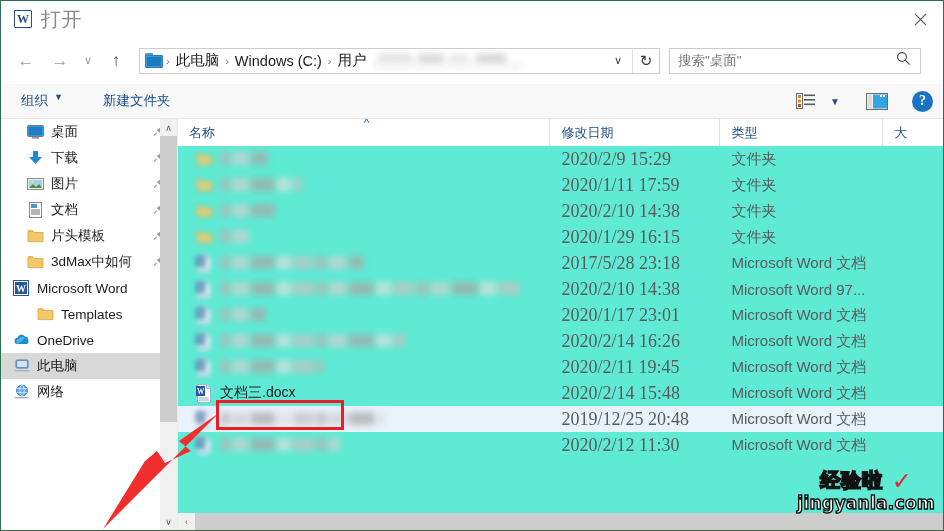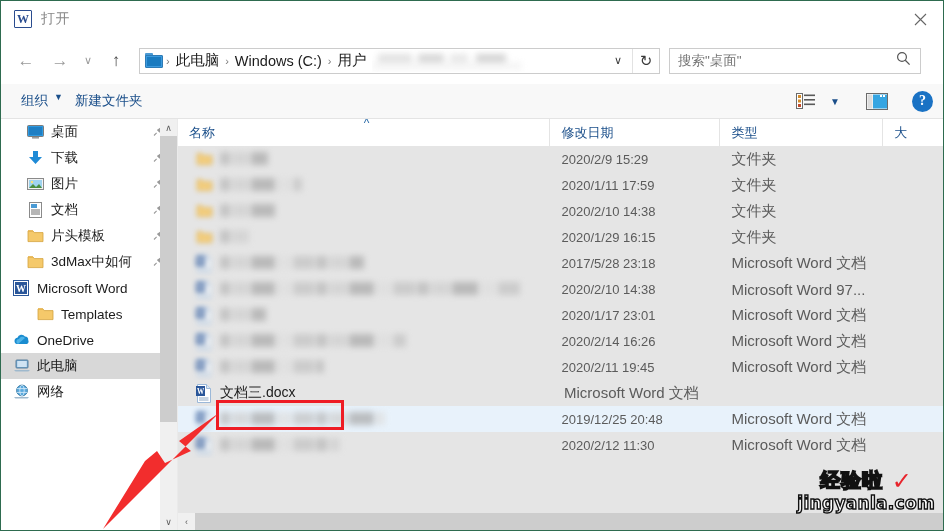--- a/index.html
+++ b/index.html
@@ -28,21 +28,21 @@
     border: 1px solid #2a4c8f; background: #ffffff;
     display: flex; align-items: center; justify-content: center;
     border-radius: 1px;
   }
   .word-icon .wletter {
     font-family: "Liberation Serif", serif;
     font-weight: bold; font-size: 12px; color: #2a4c8f;
     line-height: 1;
   }
   #title-text {
-    margin-left: 9px; font-size: 14px; color: #888888; letter-spacing: .5px;
+    margin-left: 9px; font-size: 20px; color: #888888; letter-spacing: .5px;
   }
   #close-btn {
     position: absolute; right: 0; top: 0; width: 46px; height: 36px;
     display: flex; align-items: center; justify-content: center;
     cursor: default;
   }
   #close-btn svg { display: block; }
 
   
   #navbar {
@@ -115,21 +115,21 @@
   #cmdbar {
     position: absolute; left: 0; top: 83px; width: 942px; height: 35px;
     background: #f8f8f8; border-bottom: 1px solid #e4e4e4;
     display: flex; align-items: center;
   }
   .cmd-item {
     font-size: 13.5px; color: #1b4f8a; display: flex; align-items: flex-start;
   }
   #cmd-organize { margin-left: 20px; }
   #cmd-organize .caret { margin-left: 6px; font-size: 9px; color: #1b4f8a; }
-  #cmd-newfolder { margin-left: 12px; }
+  #cmd-newfolder { margin-left: 40px; }
   #cmd-right { position: absolute; right: 10px; display: flex; align-items: center; }
   #view-icon { width: 20px; height: 16px; position: relative; }
   #view-caret { margin-left: 14px; color: #1b4f8a; font-size: 10px; }
   #pane-icon { margin-left: 26px; width: 22px; height: 17px; display: block; }
   #help-btn {
     margin-left: 24px; width: 21px; height: 21px; border-radius: 50%;
     background: #1a72c4; color: #fff; font-size: 14px; font-weight: bold;
     display: flex; align-items: center; justify-content: center;
     font-family: "Liberation Serif", serif;
   }
@@ -171,21 +171,21 @@
     justify-content: center; color: #5a5a5a; font-size: 9px; background: #f0f0f0;
   }
   #nav-scroll .sb-arrow.bottom { position: absolute; bottom: 0; }
   #nav-scroll .sb-thumb {
     position: absolute; left: 0; top: 17px; width: 17px; height: 286px;
     background: #cdcdcd;
   }
 
   
   #filelist {
-    flex: 1; position: relative; background: #e5e5e5; overflow: hidden;
+    flex: 1; position: relative; background: #5eead4; overflow: hidden;
   }
   #col-header {
     height: 27px; display: flex; align-items: flex-end; position: relative;
     background: #ffffff;
   }
   .col {
     font-size: 13px; color: #1b4f8a; height: 27px; display: flex;
     align-items: center; position: relative; padding-left: 11px;
     border-right: 1px solid #e4e4e4;
   }
@@ -201,21 +201,21 @@
   #rows { position: relative; }
   .row {
     height: 26px; display: flex; align-items: center; position: relative;
   }
   .row.selected { background: #e8f2fb; }
   .row .namecell {
     width: 375px; display: flex; align-items: center; padding-left: 18px;
     position: relative; height: 26px; overflow: hidden;
   }
   .row .datecell {
-    width: 171px; font-size: 13px; color: #5b5b5b; padding-left: 11px;
+    width: 171px; font-size: 18px; color: #5b5b5b; padding-left: 11px; font-family: Liberation Serif, serif;
   }
   .row .typecell {
     width: 164px; font-size: 15px; color: #5b5b5b; padding-left: 11px;
     white-space: nowrap;
   }
   .row .sizecell { width: 60px; font-size: 13.5px; color: #5b5b5b; }
   .fname {
     font-size: 14px; color: #1b1b1b; margin-left: 7px; white-space: nowrap;
   }
 
@@ -714,20 +714,21 @@
                   <path d="M1.5 .5 h9 l4 4 v14 h-13 z" fill="#fff" stroke="#9bb8d8"></path>
                   <path d="M10.5 .5 v4 h4" fill="#dbe7f4" stroke="#9bb8d8"></path>
                   <rect x="0" y="2" width="9" height="10" fill="#2a5699"></rect>
                   <text x="4.5" y="10" font-size="7.2" font-family="Liberation Serif, serif" font-weight="bold" fill="#fff" text-anchor="middle">W</text>
                   <rect x="3" y="13.5" width="9.5" height="1" fill="#8fa9c6"></rect>
                   <rect x="3" y="15.5" width="9.5" height="1" fill="#8fa9c6"></rect>
                 </svg>
               </span>
               <span class="fname">文档三.docx</span>
             </div>
+            <div class="datecell">2020/2/14 15:48</div>
             <div class="typecell">Microsoft Word 文档</div>
             <div class="sizecell"></div>
           </div>
           <div class="row selected">
             <div class="namecell">
               <span style="display: flex; flex: 0 0 auto; filter: blur(2.4px); opacity: 0.85;">
                 <svg width="17" height="19" viewBox="0 0 17 19">
                   <path d="M1.5 .5 h9 l4 4 v14 h-13 z" fill="#fff" stroke="#9bb8d8"></path>
                   <path d="M10.5 .5 v4 h4" fill="#dbe7f4" stroke="#9bb8d8"></path>
                   <rect x="0" y="2" width="9" height="10" fill="#2a5699"></rect>

